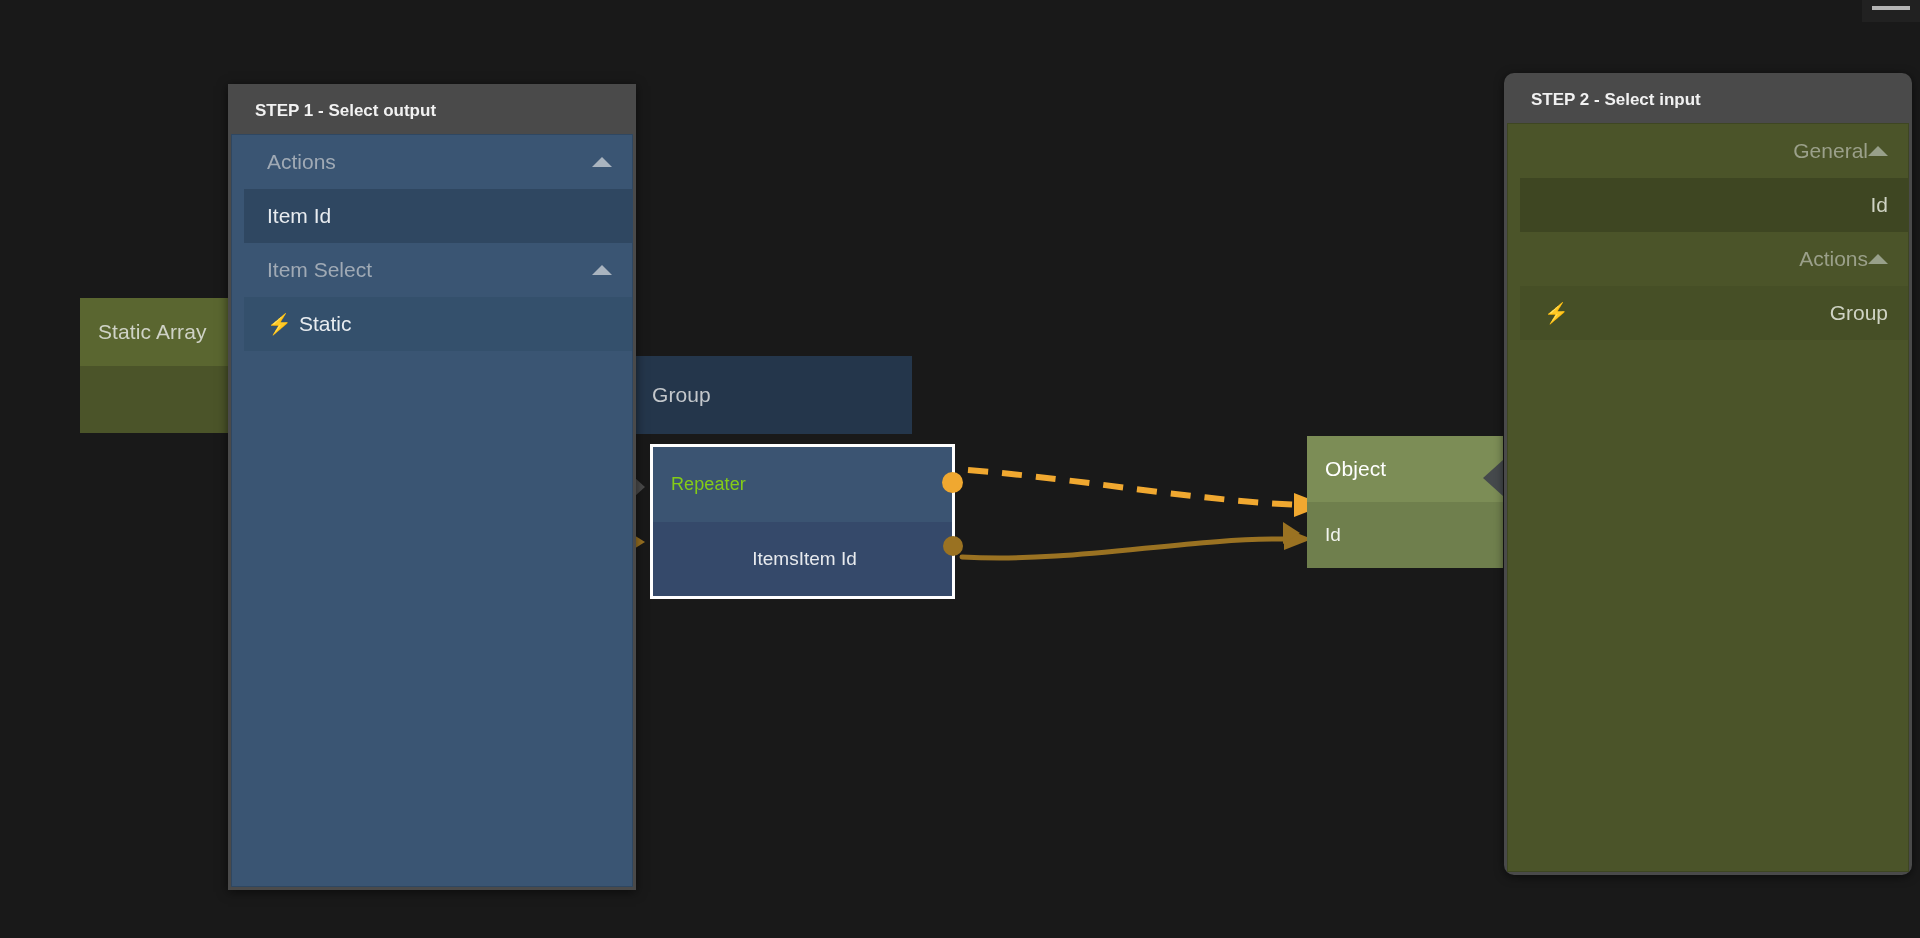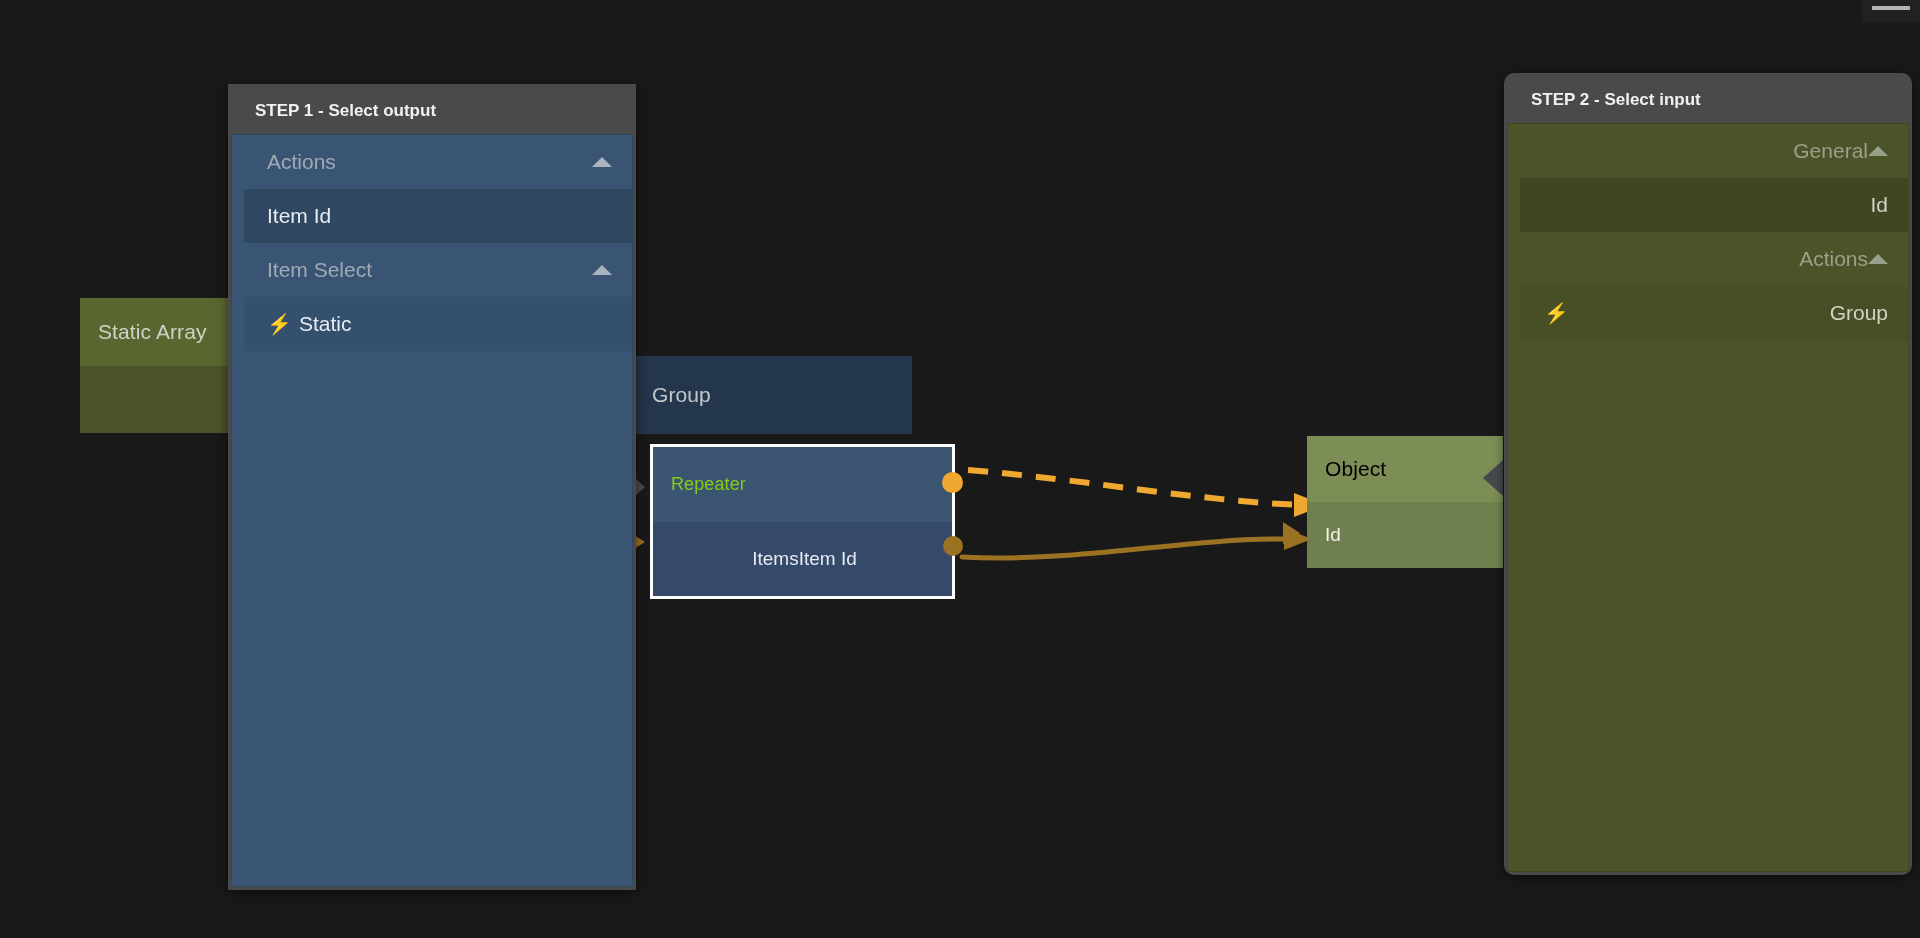--- a/index.html
+++ b/index.html
@@ -156,21 +156,21 @@
   
   #node-object {
     left: 1307px;
     top: 436px;
     width: 196px;
     height: 132px;
   }
   #node-object .node-title {
     height: 66px;
     background: #7c8d56;
-    color: #000000;
+    color: #ffffff;
     font-size: 21px;
   }
   #node-object .node-body {
     height: 66px;
     background: #6f7f4d;
     display: flex;
     align-items: center;
     padding-left: 18px;
     font-size: 19px;
     color: #f2f4ee;

